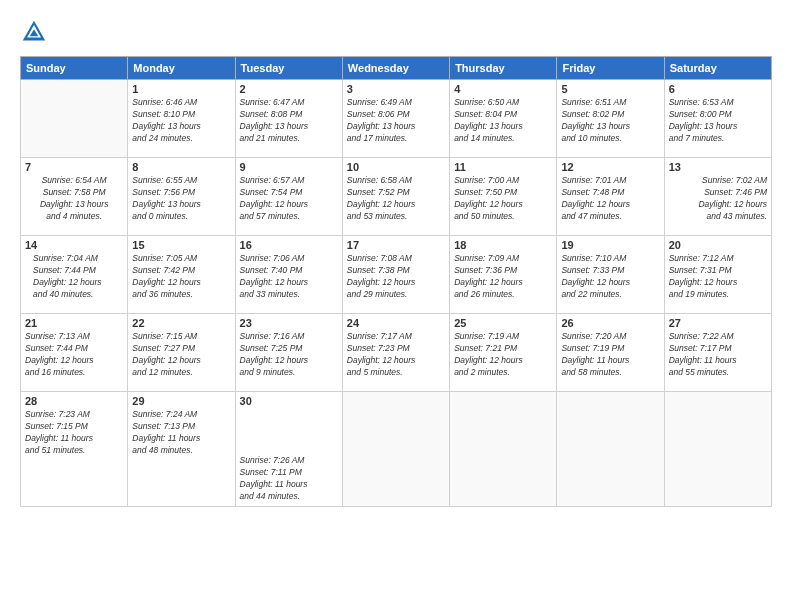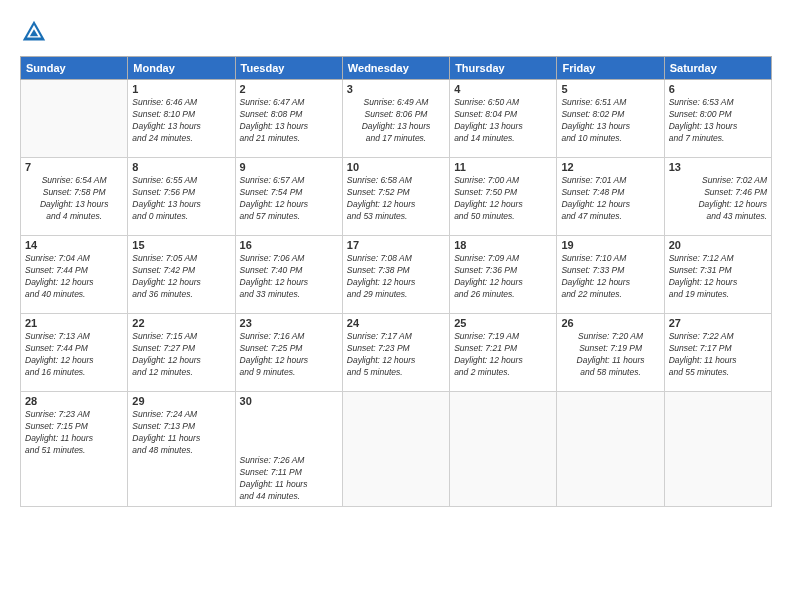--- a/index.html
+++ b/index.html
@@ -142,21 +142,21 @@
           </td>
           <td>
             <span class="day-num">2</span>
             <div class="day-info" style="white-space: pre-line;">Sunrise: 6:47 AM
 Sunset: 8:08 PM
 Daylight: 13 hours
 and 21 minutes.</div>
           </td>
           <td>
             <span class="day-num">3</span>
-            <div class="day-info" style="white-space: pre-line; text-align: center;">Sunrise: 6:49 AM
+            <div class="day-info" style="white-space: pre-line;">Sunrise: 6:49 AM
 Sunset: 8:06 PM
 Daylight: 13 hours
 and 17 minutes.</div>
           </td>
           <td>
             <span class="day-num">4</span>
             <div class="day-info" style="white-space: pre-line;">Sunrise: 6:50 AM
 Sunset: 8:04 PM
 Daylight: 13 hours
 and 14 minutes.</div>
@@ -223,21 +223,21 @@
             <span class="day-num">13</span>
             <div class="day-info" style="white-space: pre-line; text-align: right;">Sunrise: 7:02 AM
 Sunset: 7:46 PM
 Daylight: 12 hours
 and 43 minutes.</div>
           </td>
         </tr>
         <tr>
           <td>
             <span class="day-num">14</span>
-            <div class="day-info" style="white-space: pre-line;">Sunrise: 7:04 AM
+            <div class="day-info" style="white-space: pre-line; margin-left: 8px;">Sunrise: 7:04 AM
 Sunset: 7:44 PM
 Daylight: 12 hours
 and 40 minutes.</div>
           </td>
           <td>
             <span class="day-num">15</span>
             <div class="day-info" style="white-space: pre-line;">Sunrise: 7:05 AM
 Sunset: 7:42 PM
 Daylight: 12 hours
 and 36 minutes.</div>
@@ -309,21 +309,21 @@
           </td>
           <td>
             <span class="day-num">25</span>
             <div class="day-info" style="white-space: pre-line;">Sunrise: 7:19 AM
 Sunset: 7:21 PM
 Daylight: 12 hours
 and 2 minutes.</div>
           </td>
           <td>
             <span class="day-num">26</span>
-            <div class="day-info" style="white-space: pre-line; text-align: center;">Sunrise: 7:20 AM
+            <div class="day-info" style="white-space: pre-line;">Sunrise: 7:20 AM
 Sunset: 7:19 PM
 Daylight: 11 hours
 and 58 minutes.</div>
           </td>
           <td>
             <span class="day-num">27</span>
             <div class="day-info" style="white-space: pre-line;">Sunrise: 7:22 AM
 Sunset: 7:17 PM
 Daylight: 11 hours
 and 55 minutes.</div>

